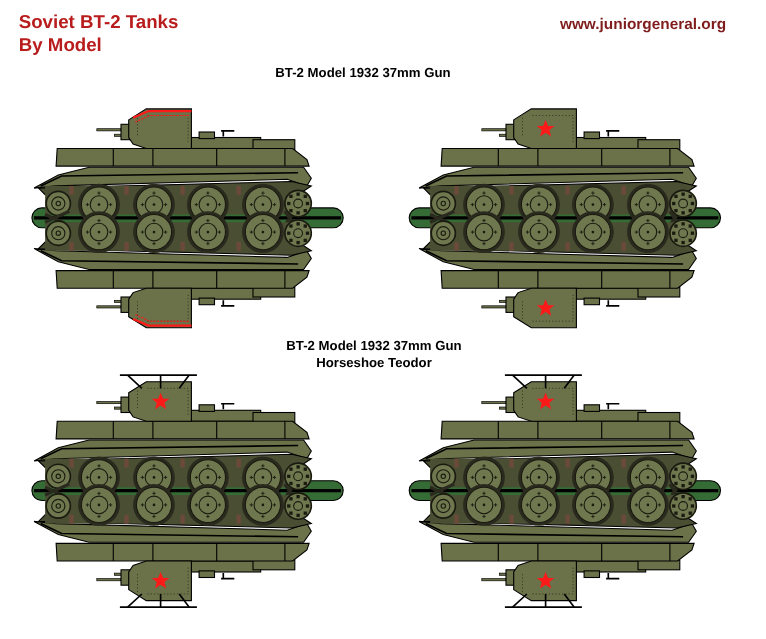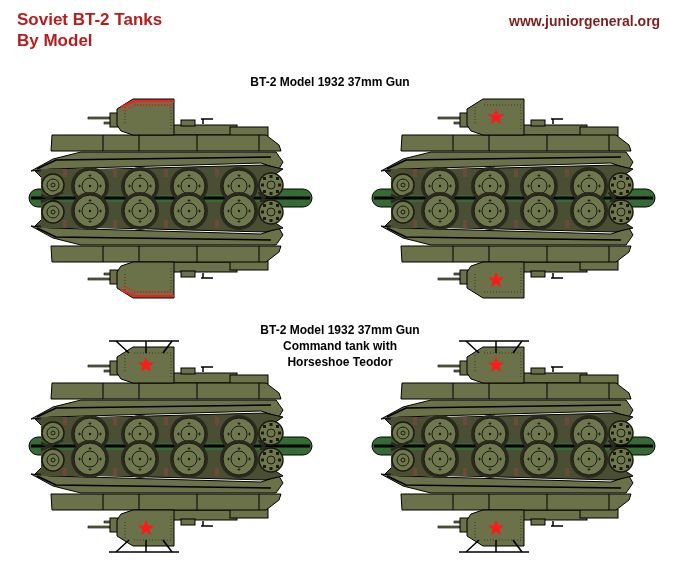--- a/index.html
+++ b/index.html
@@ -1,38 +1,37 @@
 <!DOCTYPE html>
 <html><head>
   <meta charset="utf-8">
   <style>
     html, body { margin: 0; padding: 0; background: #ffffff; }
     body { width: 696px; height: 581px; position: relative; overflow: hidden; font-family: "Liberation Sans", sans-serif; }
     .title { position: absolute; left: 17px; top: 9px; font-weight: bold; font-size: 17px; line-height: 21px; color: #b91c1c; }
     .site { position: absolute; left: 469px; top: 13px; font-weight: bold; font-size: 14px; color: #7f1d1d; margin-left: 40px; }
-    .caption { position: absolute; font-weight: bold; font-size: 12px; line-height: 16px; color: #000; text-align: center; margin-top: 16px; }
+    .caption { position: absolute; font-weight: bold; font-size: 12px; line-height: 16px; color: #000; text-align: center; }
     .cap1 { left: 200px; top: 58px; width: 260px; }
     .cap2 { left: 220px; top: 306px; width: 240px; }
     svg.sheet { position: absolute; left: 0; top: 0; }
   </style>
 </head>
 <body>
 
 <div class="title">
   <div>Soviet BT-2 Tanks</div>
   <div>By Model</div>
 </div>
 <div class="site">www.juniorgeneral.org</div>
 
 <div class="caption cap1">
   <div>BT-2 Model 1932 37mm Gun</div>
 </div>
 <div class="caption cap2">
   <div>BT-2 Model 1932 37mm Gun</div>
-  <div>Command tank with</div>
   <div>Horseshoe Teodor</div>
 </div>
 
 <svg class="sheet" width="696" height="581" viewBox="0 0 696 581" xmlns="http://www.w3.org/2000/svg">
   <defs>
 
     <g id="wheel">
       <circle r="19" fill="#2a2a1e"></circle>
       <circle r="16" fill="#6f774e" stroke="#1a1a10" stroke-width="1"></circle>
       <circle r="8" fill="none" stroke="#1a1a10" stroke-width="1"></circle>

